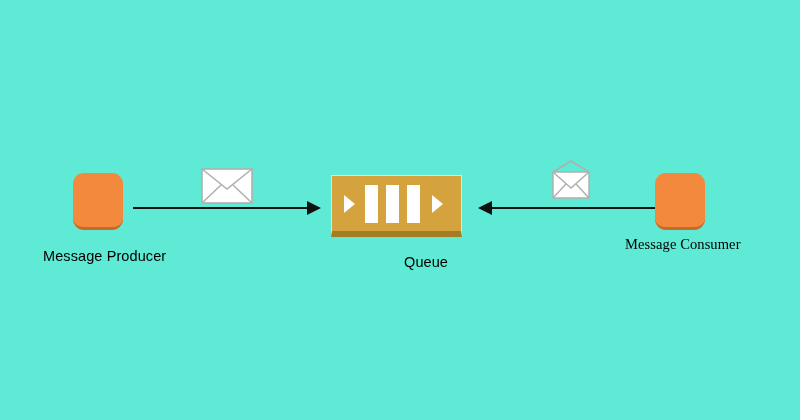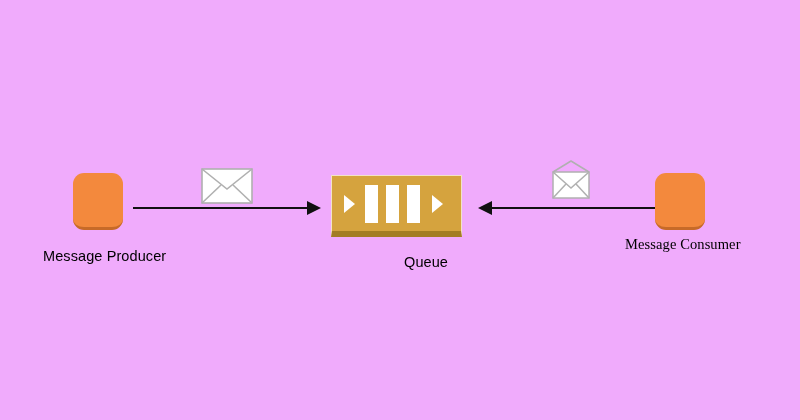--- a/index.html
+++ b/index.html
@@ -8,21 +8,21 @@
     padding: 0;
     background: #ffffff;
   }
   body {
     font-family: "Liberation Sans", sans-serif;
   }
   #canvas {
     position: relative;
     width: 800px;
     height: 420px;
-    background: #f0abfc;
+    background: #5eead4;
     overflow: hidden;
   }
 
   
   .node-box {
     position: absolute;
     width: 50px;
     height: 57px;
     border-radius: 11px;
     background: #f3893d;

